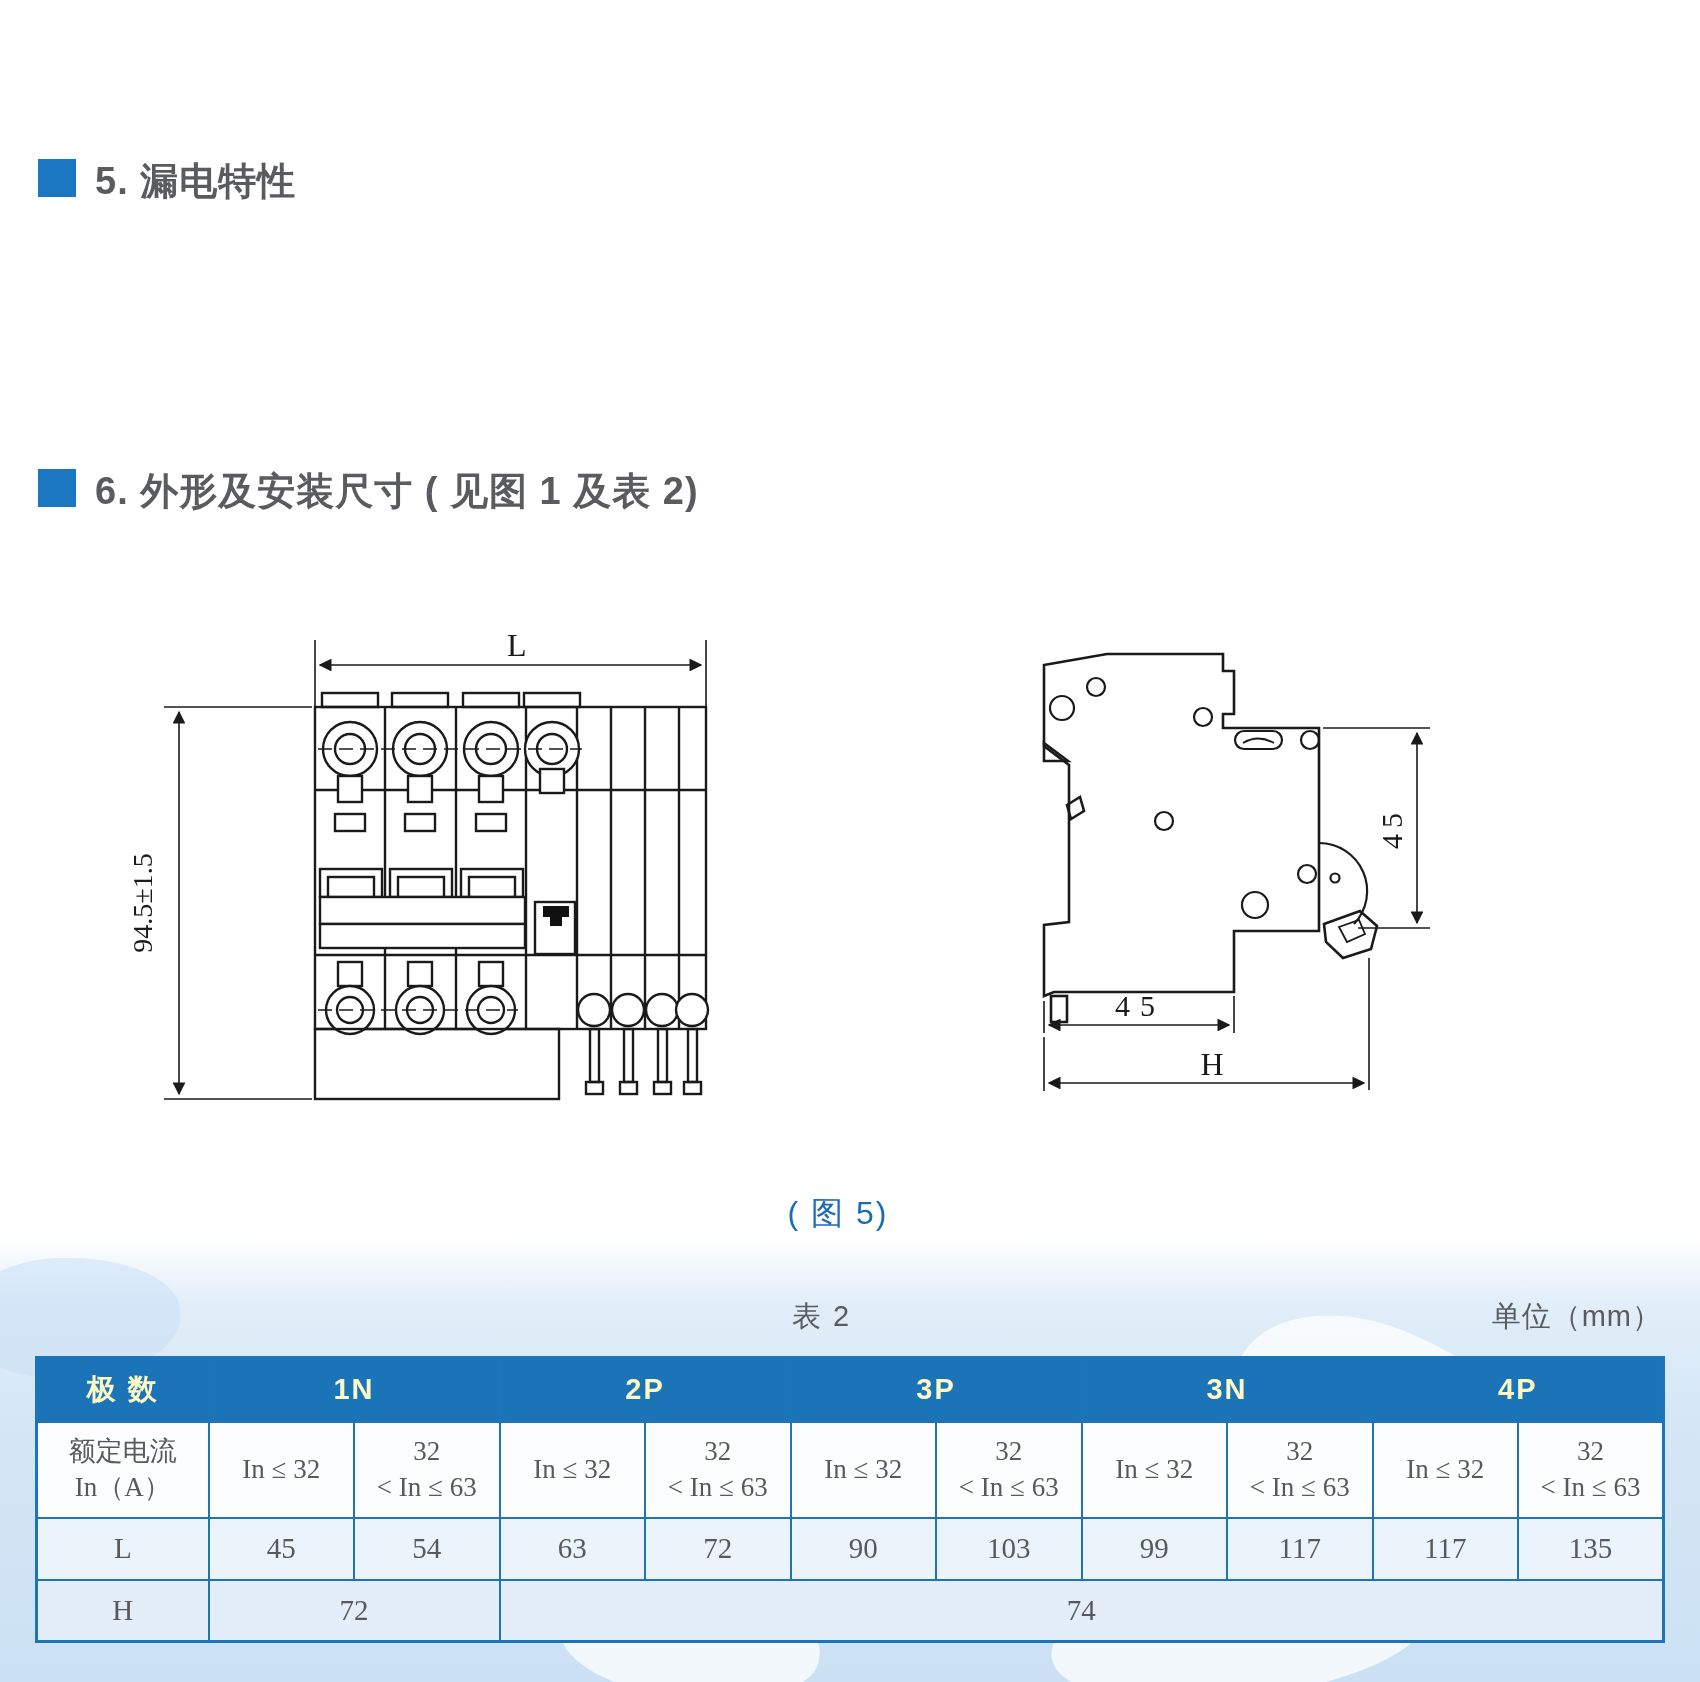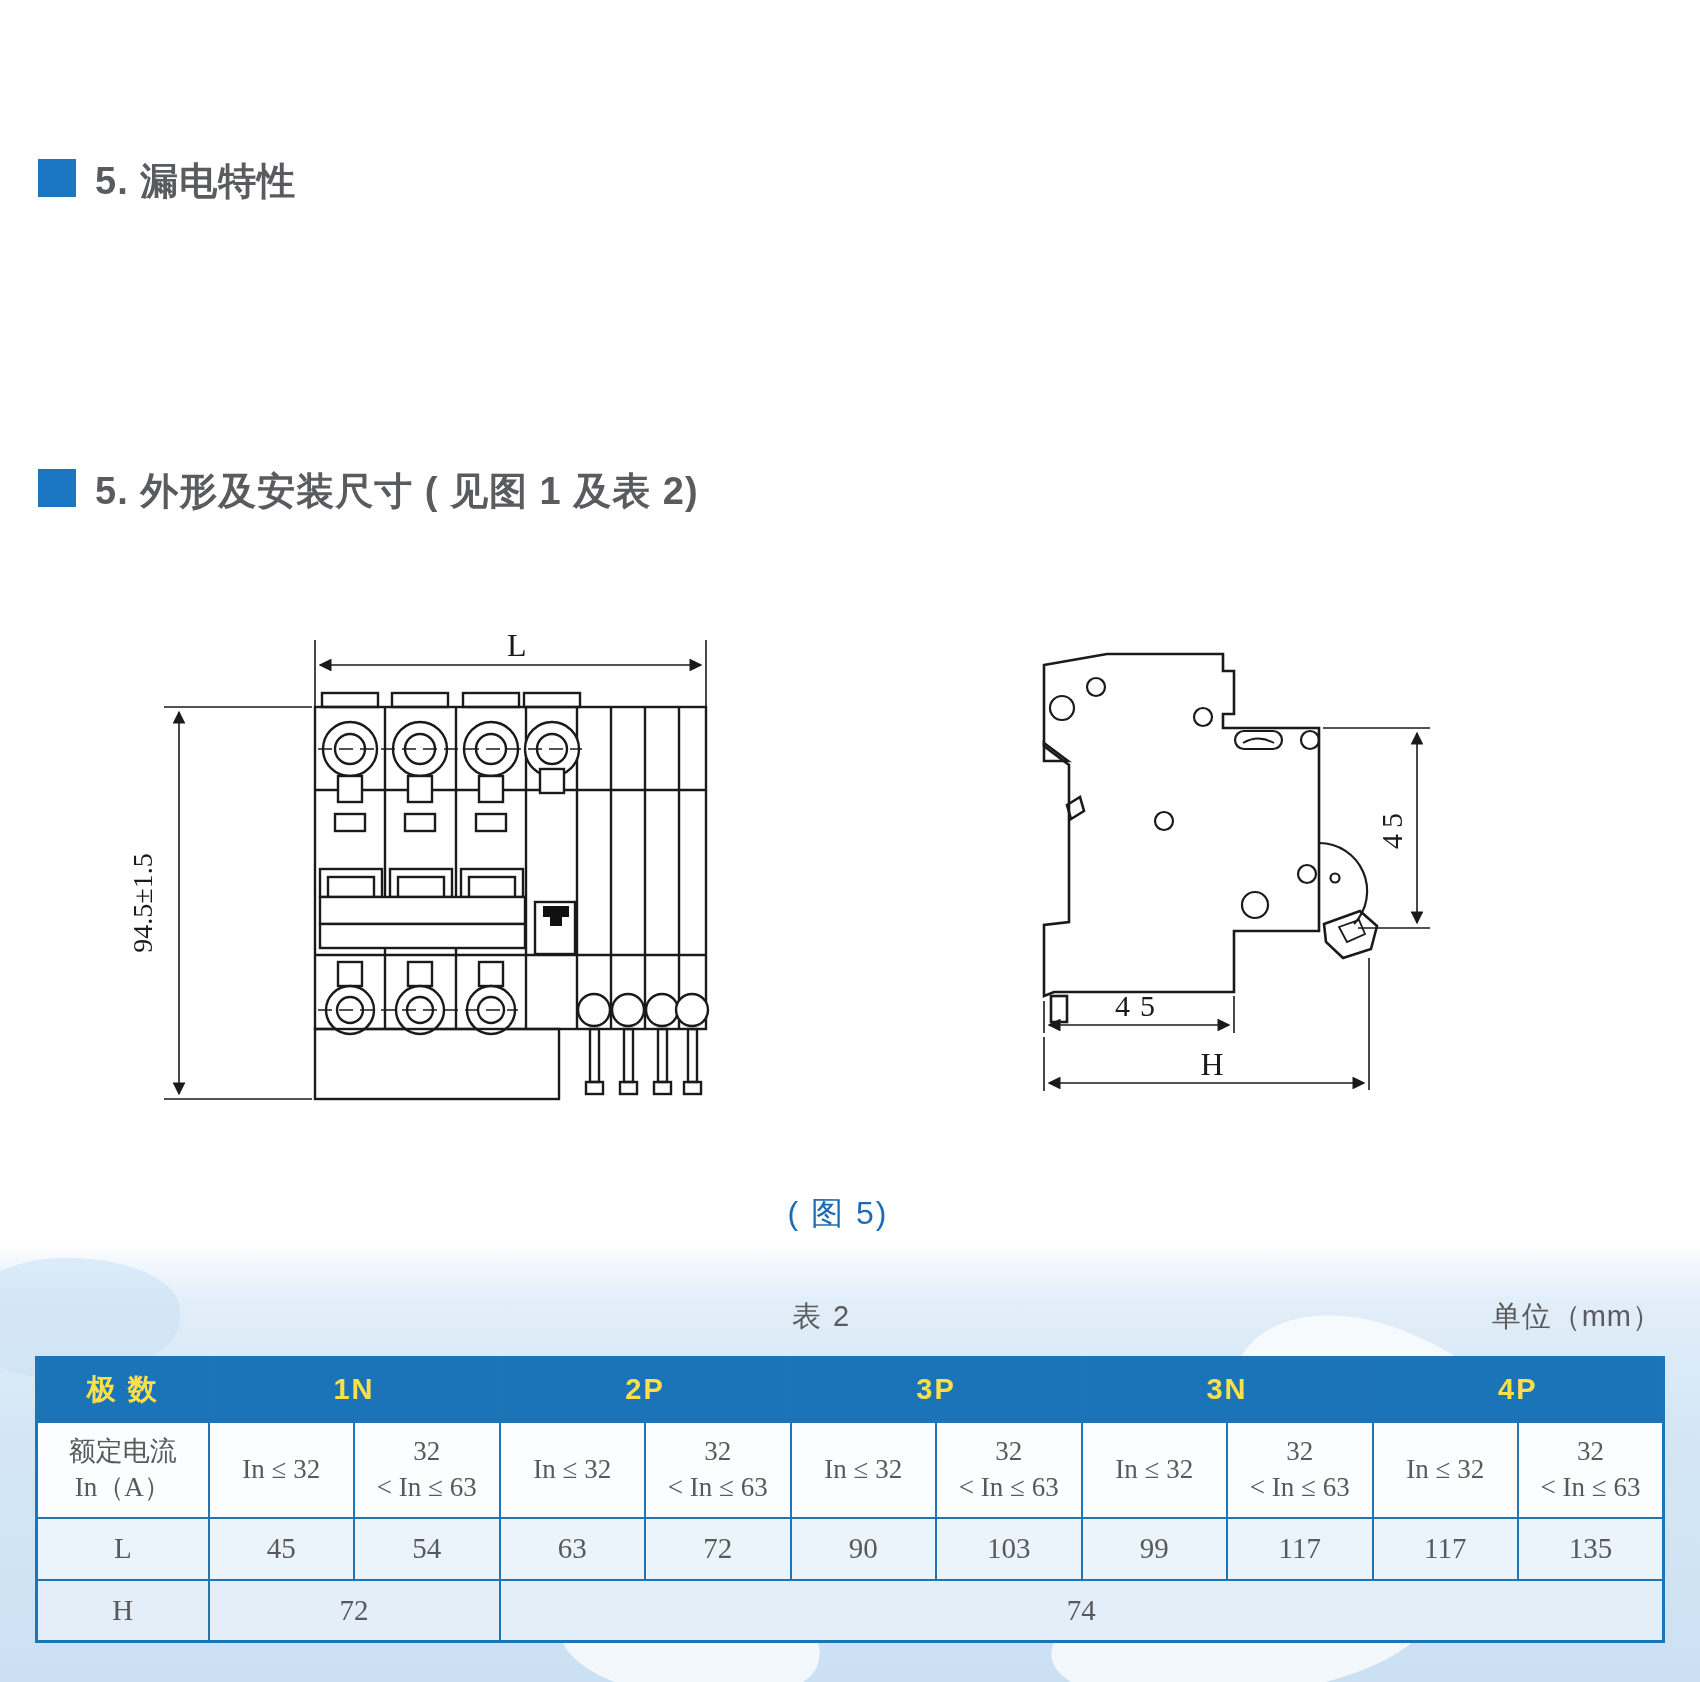--- a/index.html
+++ b/index.html
@@ -45,21 +45,21 @@
   table.dim{
     width:100%;border-collapse:collapse;table-layout:fixed;
     border:3px solid #1e74b5;
   }
   table.dim col.c0{width:172px;}
   table.dim th,table.dim td{
     border:2.5px solid #1e74b5;text-align:center;vertical-align:middle;padding:0;
   }
   tr.hdr{height:64px;}
   tr.hdr th{
-    background:#1b74b8;color:#fde047;font-size:29px;font-weight:bold;letter-spacing:2px;
+    background:#1b74b8;color:#fef9c3;font-size:29px;font-weight:bold;letter-spacing:2px;
     font-family:"Liberation Sans","DejaVu Sans",sans-serif;
     margin-left:27px;
   }
   tr.cur{height:96px;}
   tr.cur td{
     background:#fcfdff;color:#58595b;font-size:27px;
     font-family:"Liberation Serif","DejaVu Serif",serif;line-height:1.3;
   }
   tr.lrow{height:62px;}
   tr.lrow td{
@@ -88,21 +88,21 @@
 
 
   <div class="sec sec5">
     <div class="sq"></div>
     <div class="t">5. 漏电特性</div>
   </div>
 
 
   <div class="sec sec6">
     <div class="sq"></div>
-    <div class="t">5. 外形及安装尺寸 ( 见图 1 及表 2)</div>
+    <div class="t">6. 外形及安装尺寸 ( 见图 1 及表 2)</div>
   </div>
 
   <svg class="fig-front" width="610" height="545" viewBox="0 0 610 545">
     <defs>
       <marker id="ar1" viewBox="0 0 10 10" refX="9" refY="5" markerWidth="8" markerHeight="8" orient="auto-start-reverse">
         <path d="M0,0 L10,5 L0,10 z" fill="#1a1a1a"></path>
       </marker>
     </defs>
     <g stroke="#1a1a1a" fill="none" stroke-width="2.4">
 

